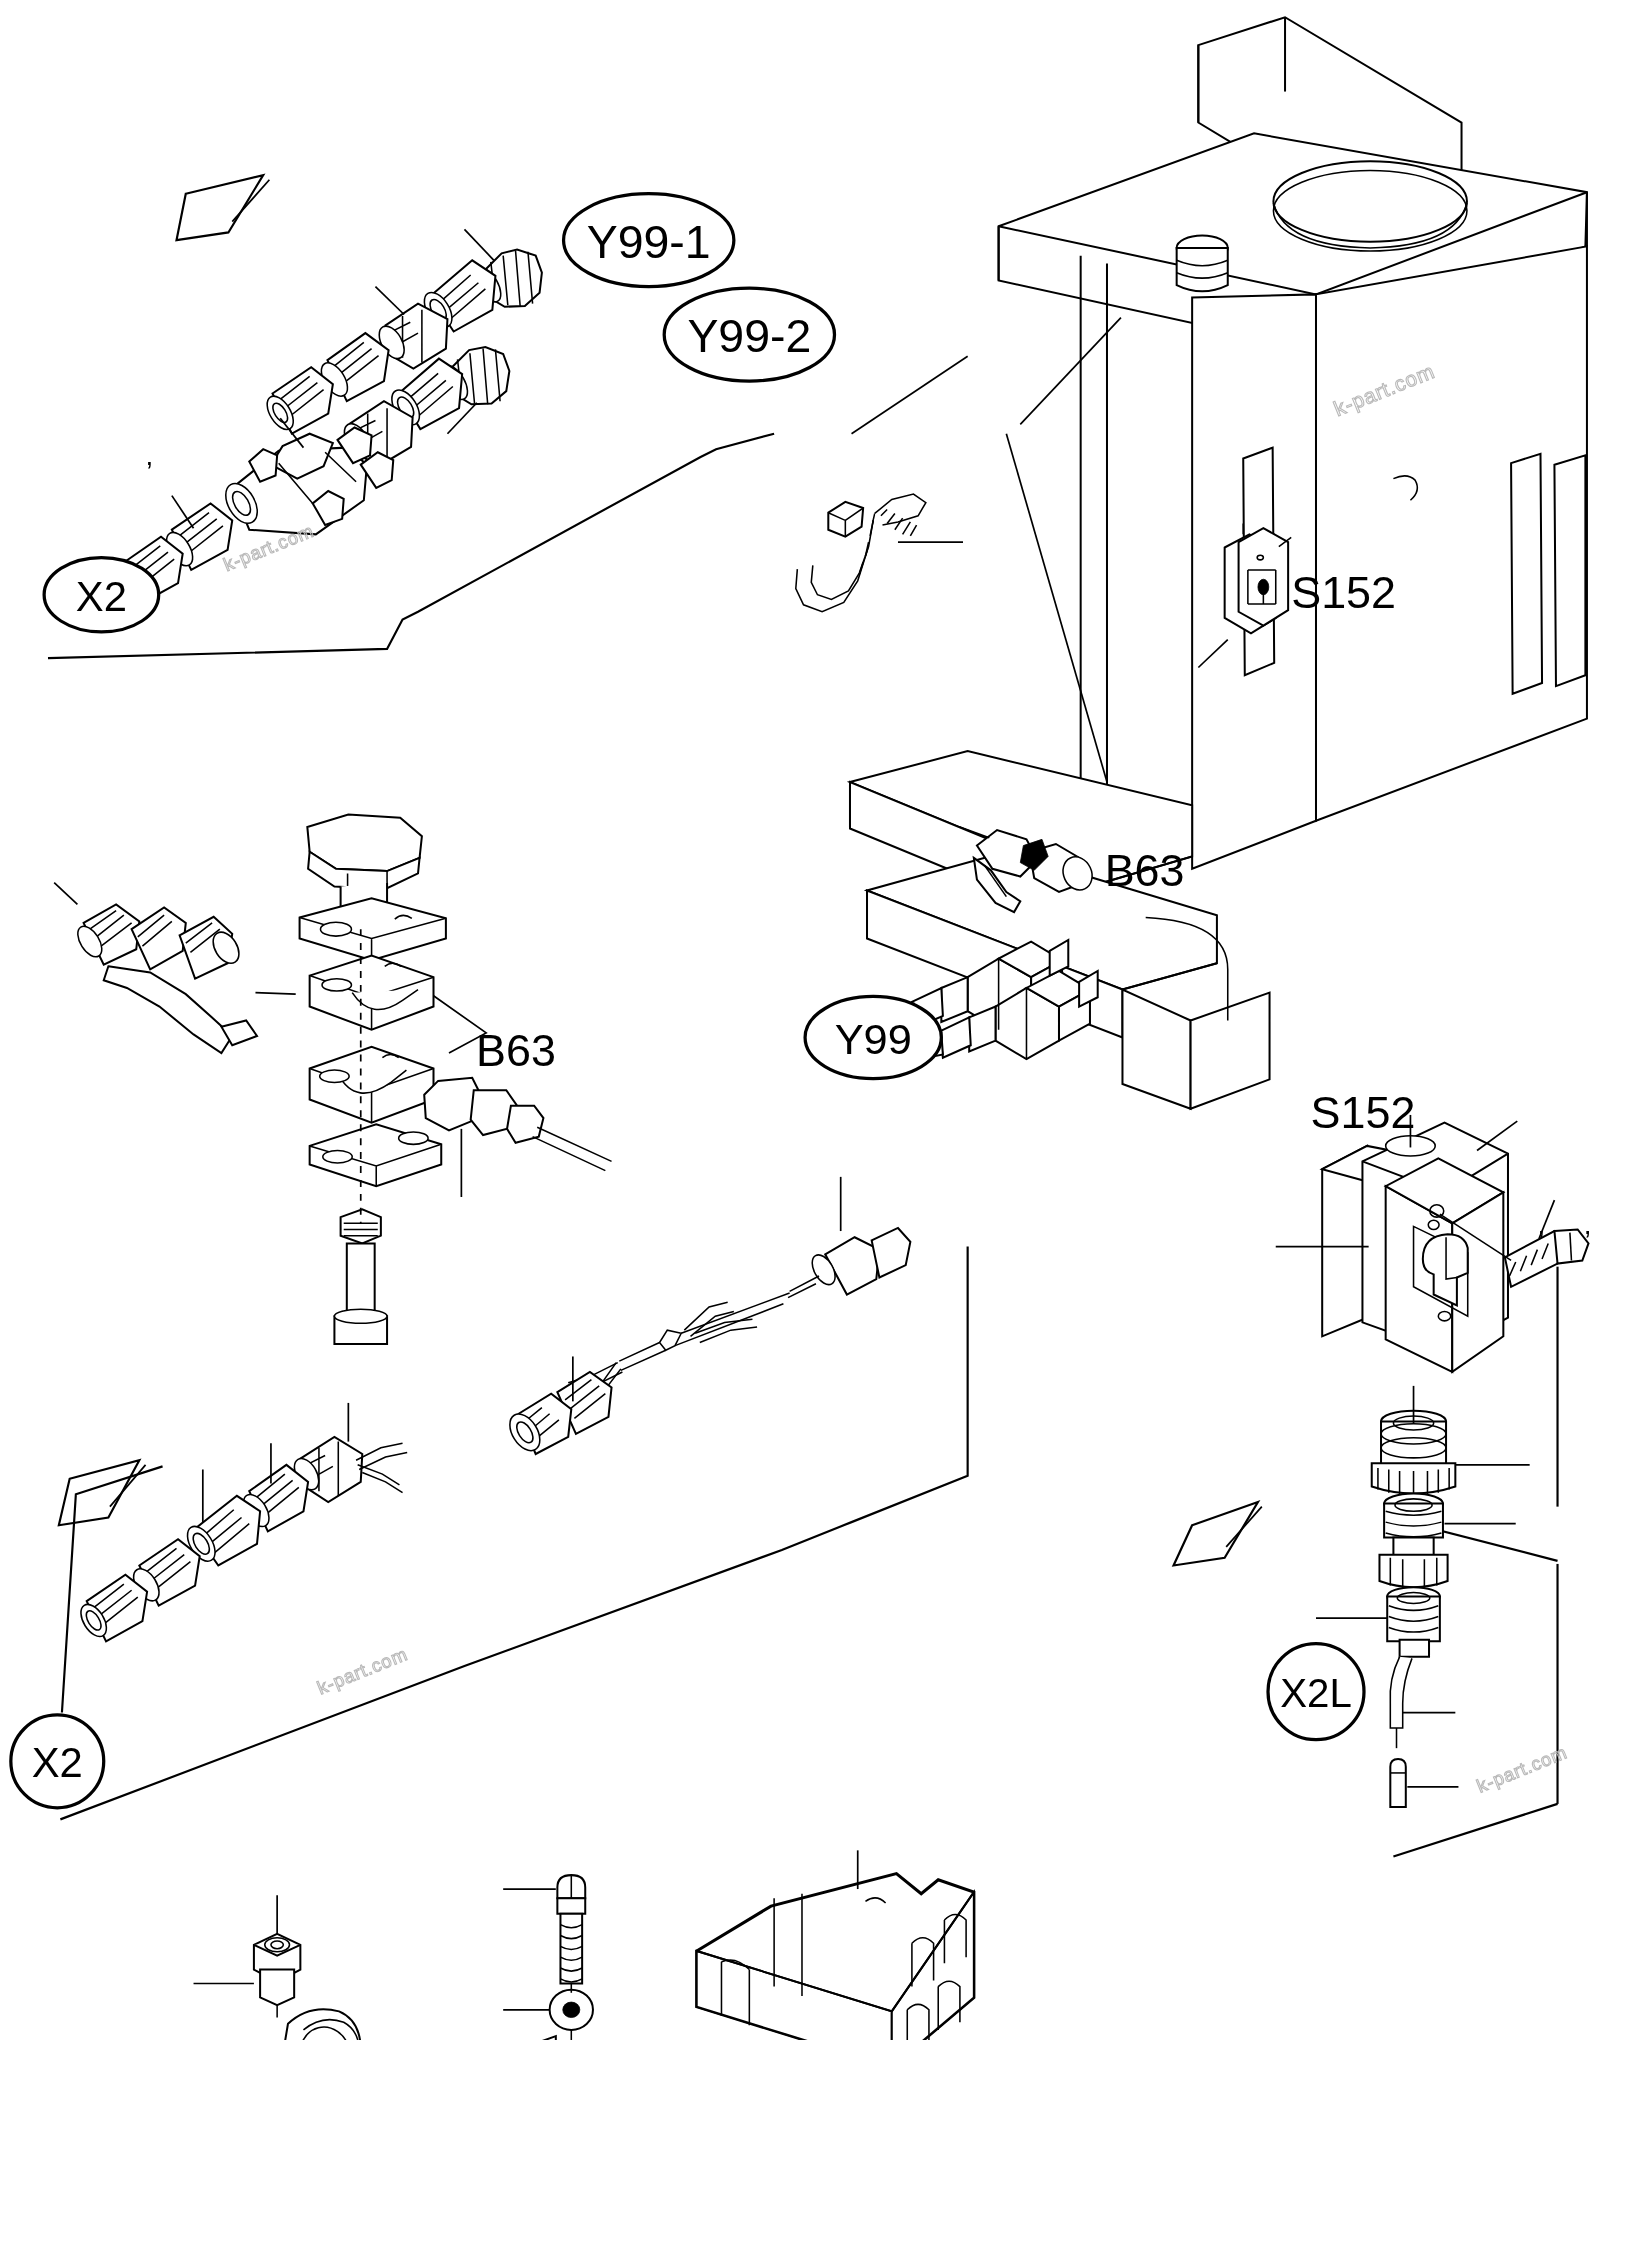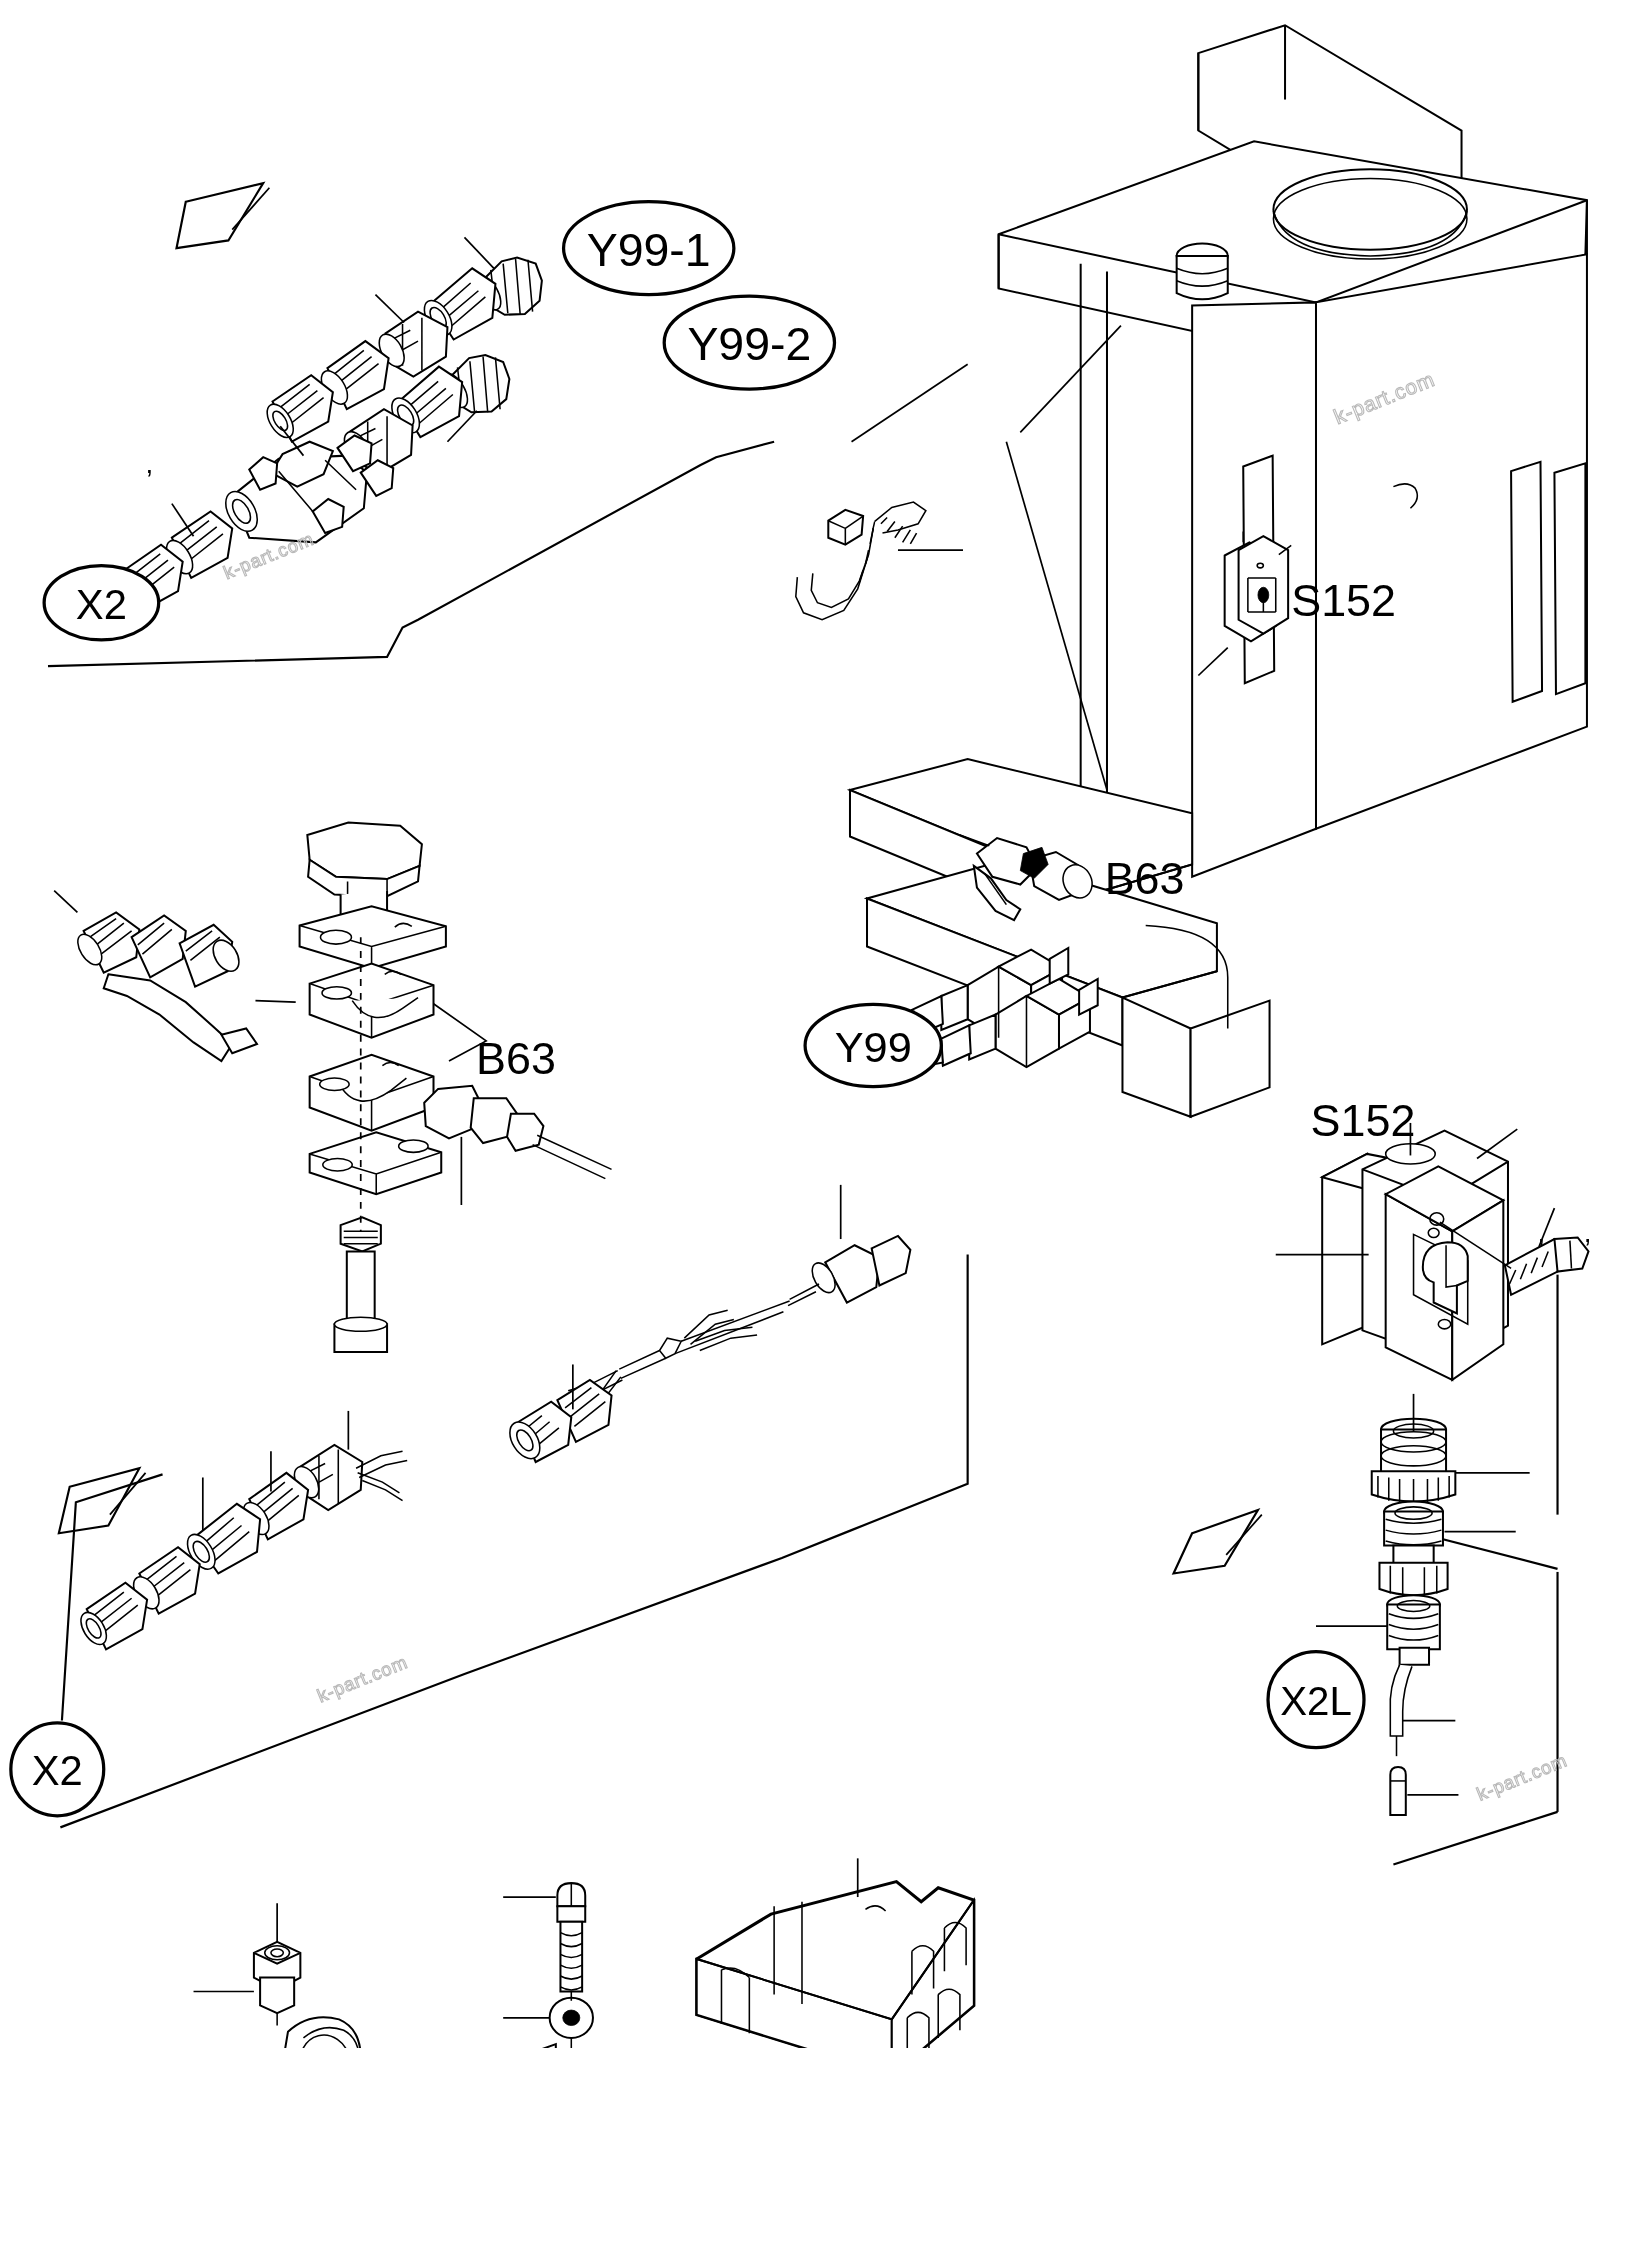--- a/index.html
+++ b/index.html
@@ -1,18 +1,18 @@
 <!DOCTYPE html>
 <html style="font-size:12.4px"><head>
 <meta charset="utf-8">
 <title>Parts Diagram</title>
 <style>
   html,body{margin:0;padding:0;background:#ffffff;}
   body{font-family:"Liberation Sans",sans-serif;}
-  #sheet{position:relative;width:1645px;height:2040px;background:#fff;overflow:hidden;margin-top:8px;}
+  #sheet{position:relative;width:1645px;height:2040px;background:#fff;overflow:hidden;}
   #sheet svg{position:absolute;top:0;left:0;width:1645px;height:2250px;}
   .callout-text{
     font-family:"Liberation Sans",sans-serif;
     font-weight:400;
     fill:#000;
     text-anchor:middle;
     dominant-baseline:central;
   }
   .plain-label{
     font-family:"Liberation Sans",sans-serif;

